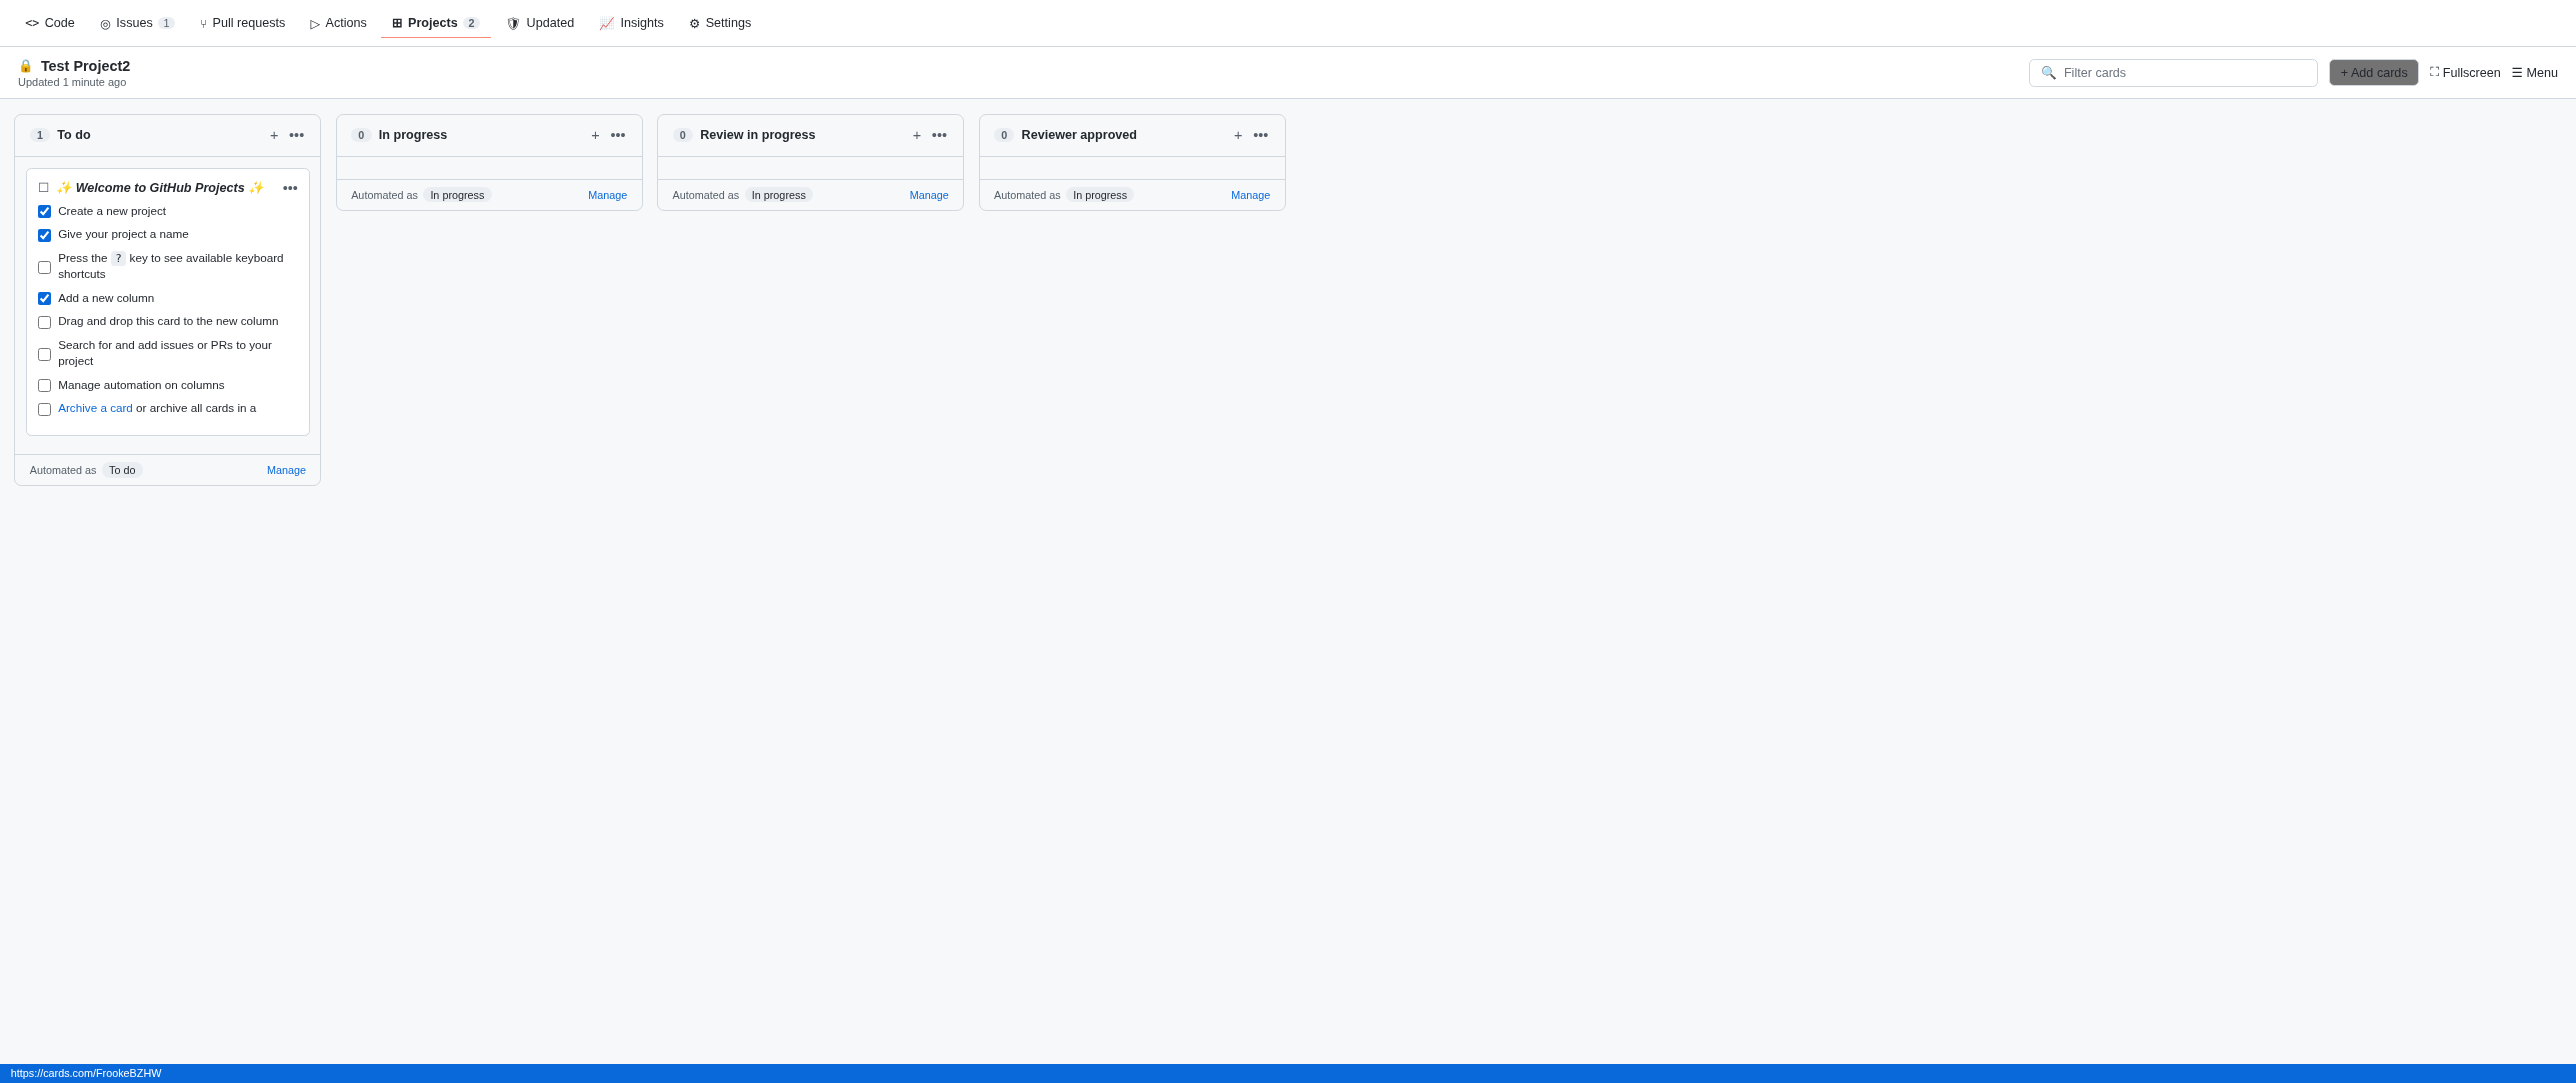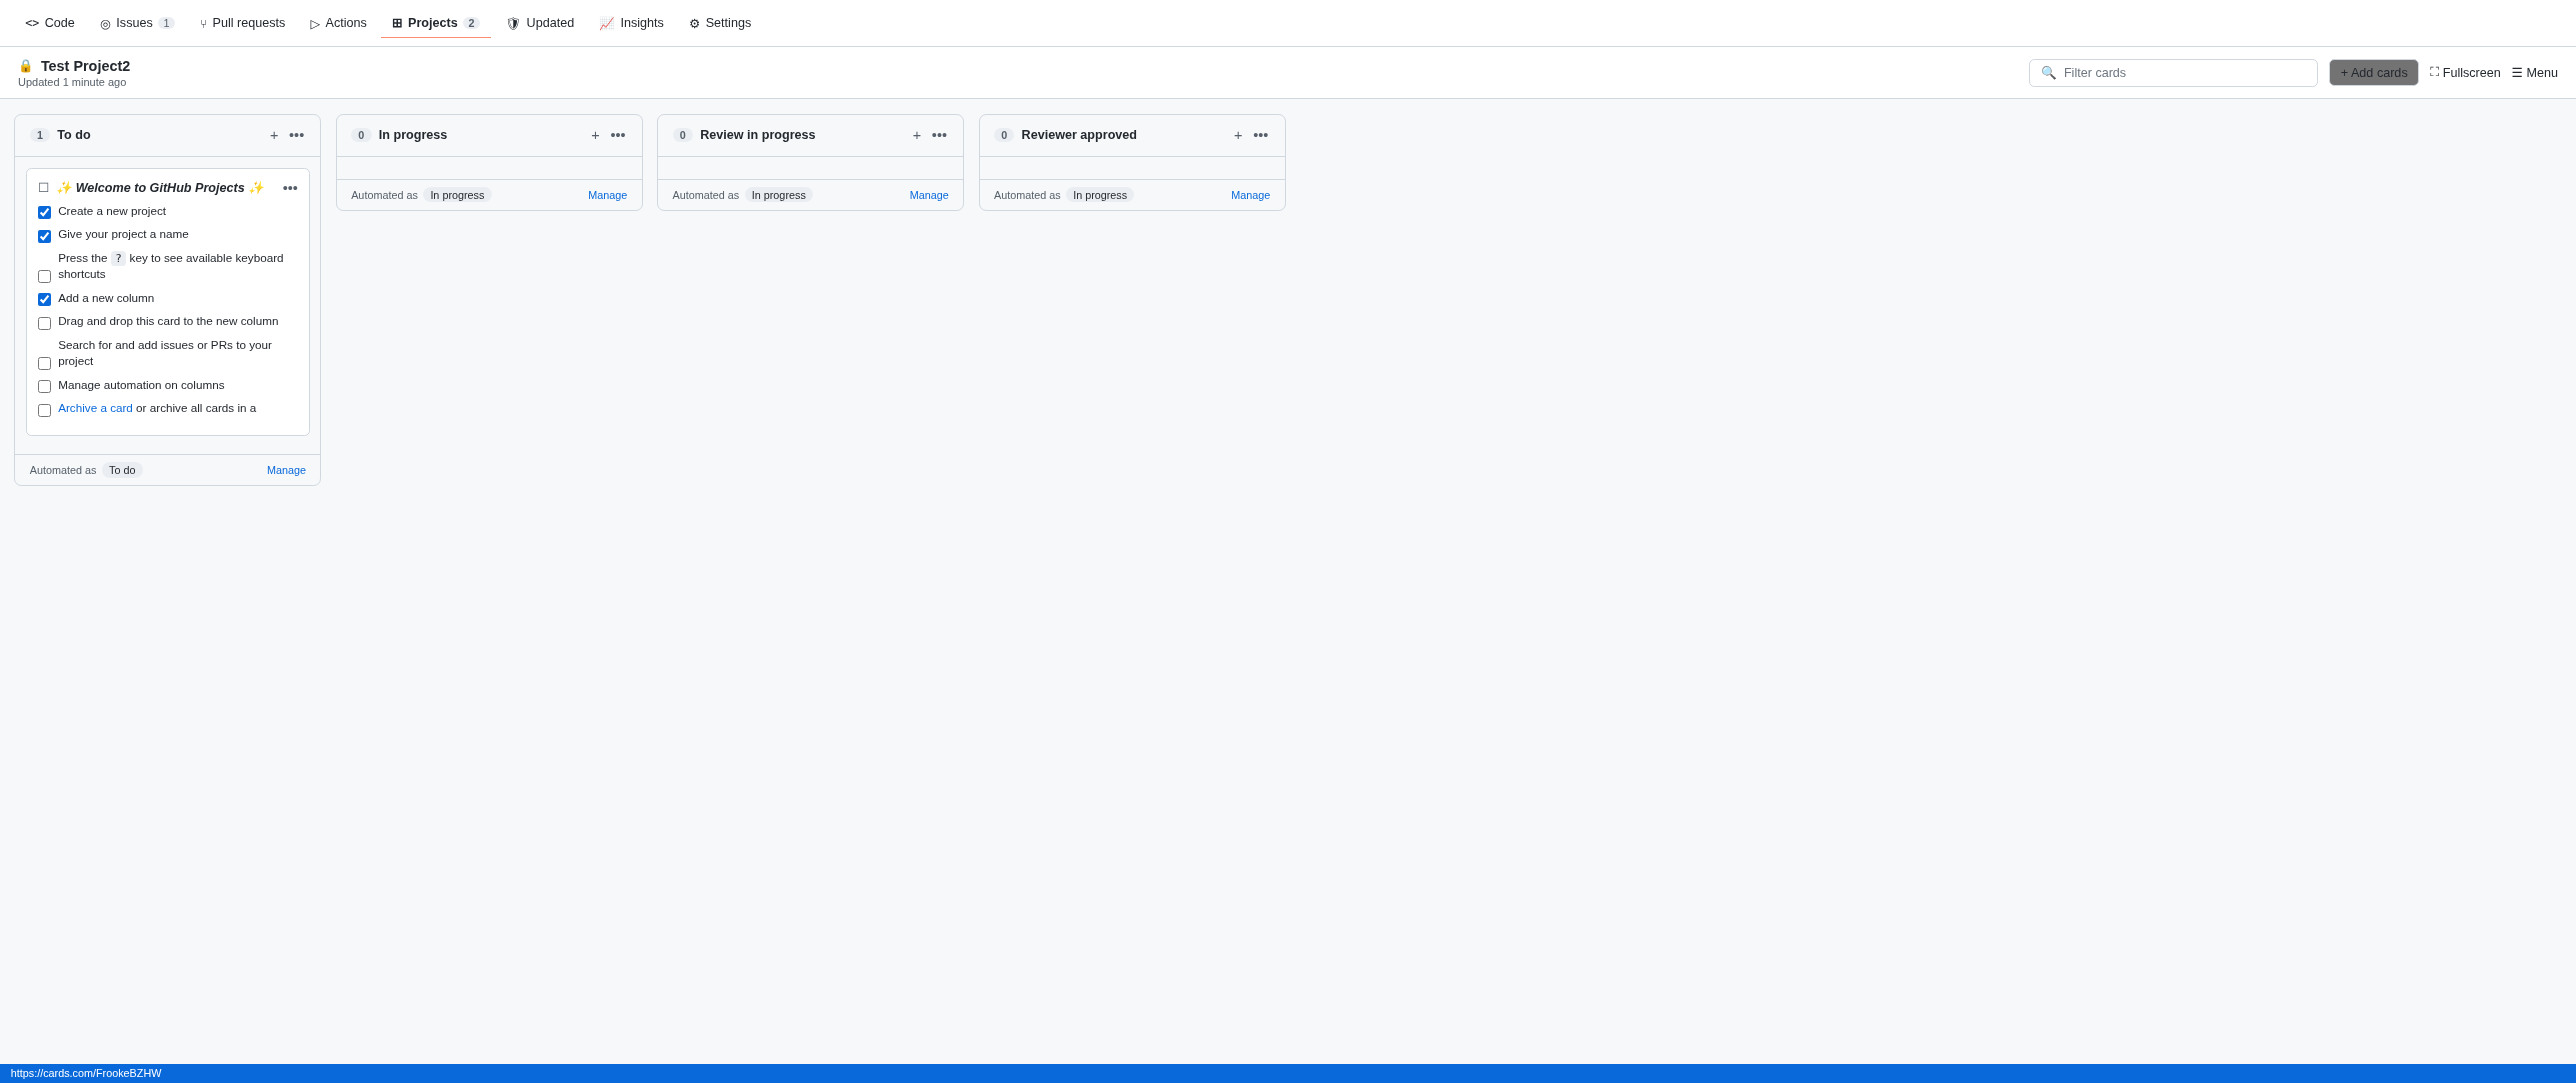--- a/index.html
+++ b/index.html
@@ -41,21 +41,21 @@
     
     .card { background: #fff; border: 0.9px solid #d0d7de; border-radius: 5.4px; padding: 10.8px; margin-bottom: 7.2px; }
     .card-header { display: flex; align-items: flex-start; justify-content: space-between; margin-bottom: 7.2px; }
     .card-title { font-weight: 600; font-size: 12.6px; font-style: italic; }
     .card-menu-btn { background: none; border: none; cursor: pointer; color: #57606a; font-size: 14.4px; }
     .card-icon { color: #57606a; font-size: 12.6px; }
     .card-title-row { display: flex; align-items: flex-start; gap: 7.2px; }
     .card-body-text { font-size: 11.7px; color: #24292f; line-height: 1.5; margin-bottom: 10.8px; }
 
     
-    .checklist-item { display: flex; align-items: flex-end; gap: 7.2px; margin-bottom: 7.2px; font-size: 11.7px; color: #24292f; }
+    .checklist-item { display: flex; align-items: center; gap: 7.2px; margin-bottom: 7.2px; font-size: 11.7px; color: #24292f; }
     .checklist-item input[type=checkbox] { margin-top: 1.8px; cursor: pointer; accent-color: #0969da; flex-shrink: 0; }
     .checklist-item label { line-height: 1.4; }
     .checklist-item label a { color: #0969da; text-decoration: none; }
     .checklist-item label code { background: #eaeef2; padding: 0.9px 4.5px; border-radius: 3.6px; font-family: monospace; font-size: 10.8px; }
 
     
     .board::-webkit-scrollbar { height: 7.2px; }
     .board::-webkit-scrollbar-track { background: #f6f8fa; }
     .board::-webkit-scrollbar-thumb { background: #d0d7de; border-radius: 3.6px; }
 

